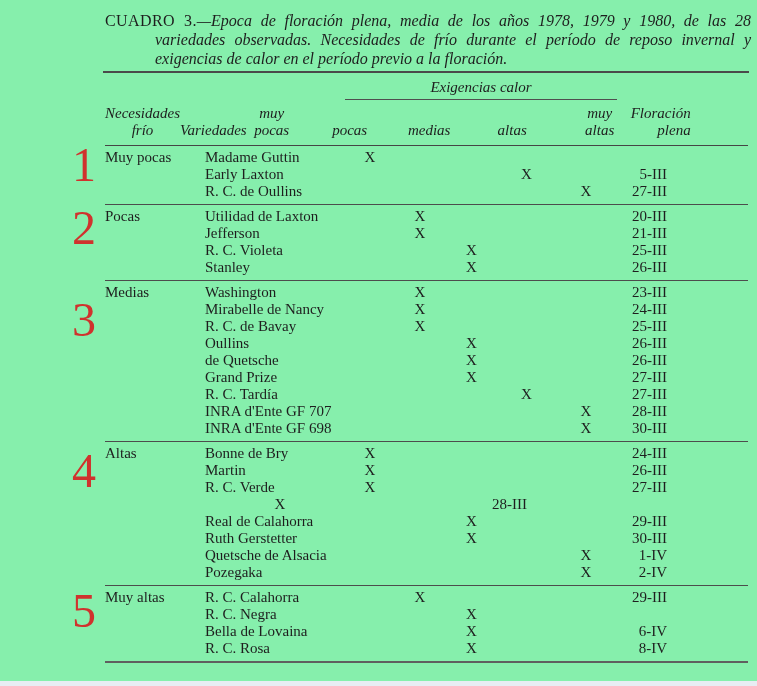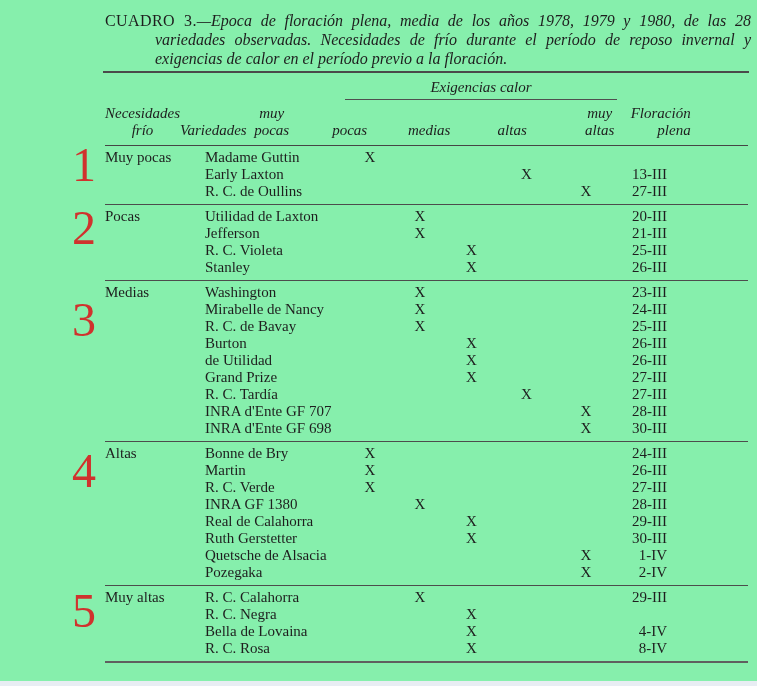--- a/index.html
+++ b/index.html
@@ -156,21 +156,21 @@
             <div class="cell ccol c7"></div>
           </div>
           <div class="row">
             <div class="cell c1"></div>
             <div class="cell c2">Early Laxton</div>
             <div class="cell ccol c3"></div>
             <div class="cell ccol c4"></div>
             <div class="cell ccol c5"></div>
             <div class="cell ccol c6">X</div>
             <div class="cell ccol c7"></div>
-            <div class="cell c8">13-III</div>
+            <div class="cell c8">5-III</div>
           </div>
           <div class="row">
             <div class="cell c1"></div>
             <div class="cell c2">R. C. de Oullins</div>
             <div class="cell ccol c3"></div>
             <div class="cell ccol c4"></div>
             <div class="cell ccol c5"></div>
             <div class="cell ccol c6"></div>
             <div class="cell ccol c7">X</div>
             <div class="cell c8">27-III</div>
@@ -246,31 +246,31 @@
             <div class="cell c2">R. C. de Bavay</div>
             <div class="cell ccol c3"></div>
             <div class="cell ccol c4">X</div>
             <div class="cell ccol c5"></div>
             <div class="cell ccol c6"></div>
             <div class="cell ccol c7"></div>
             <div class="cell c8">25-III</div>
           </div>
           <div class="row">
             <div class="cell c1"></div>
-            <div class="cell c2">Burton</div>
+            <div class="cell c2">Oullins</div>
             <div class="cell ccol c3"></div>
             <div class="cell ccol c4"></div>
             <div class="cell ccol c5">X</div>
             <div class="cell ccol c6"></div>
             <div class="cell ccol c7"></div>
             <div class="cell c8">26-III</div>
           </div>
           <div class="row">
             <div class="cell c1"></div>
-            <div class="cell c2">de Utilidad</div>
+            <div class="cell c2">de Quetsche</div>
             <div class="cell ccol c3"></div>
             <div class="cell ccol c4"></div>
             <div class="cell ccol c5">X</div>
             <div class="cell ccol c6"></div>
             <div class="cell ccol c7"></div>
             <div class="cell c8">26-III</div>
           </div>
           <div class="row">
             <div class="cell c1"></div>
             <div class="cell c2">Grand Prize</div>
@@ -339,21 +339,20 @@
             <div class="cell c2">R. C. Verde</div>
             <div class="cell ccol c3">X</div>
             <div class="cell ccol c4"></div>
             <div class="cell ccol c5"></div>
             <div class="cell ccol c6"></div>
             <div class="cell ccol c7"></div>
             <div class="cell c8">27-III</div>
           </div>
           <div class="row">
             <div class="cell c1"></div>
-            <div class="cell c2">INRA GF 1380</div>
             <div class="cell ccol c3"></div>
             <div class="cell ccol c4">X</div>
             <div class="cell ccol c5"></div>
             <div class="cell ccol c6"></div>
             <div class="cell ccol c7"></div>
             <div class="cell c8">28-III</div>
           </div>
           <div class="row">
             <div class="cell c1"></div>
             <div class="cell c2">Real de Calahorra</div>
@@ -417,21 +416,21 @@
             <div class="cell ccol c7"></div>
           </div>
           <div class="row">
             <div class="cell c1"></div>
             <div class="cell c2">Bella de Lovaina</div>
             <div class="cell ccol c3"></div>
             <div class="cell ccol c4"></div>
             <div class="cell ccol c5">X</div>
             <div class="cell ccol c6"></div>
             <div class="cell ccol c7"></div>
-            <div class="cell c8">4-IV</div>
+            <div class="cell c8">6-IV</div>
           </div>
           <div class="row">
             <div class="cell c1"></div>
             <div class="cell c2">R. C. Rosa</div>
             <div class="cell ccol c3"></div>
             <div class="cell ccol c4"></div>
             <div class="cell ccol c5">X</div>
             <div class="cell ccol c6"></div>
             <div class="cell ccol c7"></div>
             <div class="cell c8">8-IV</div>

